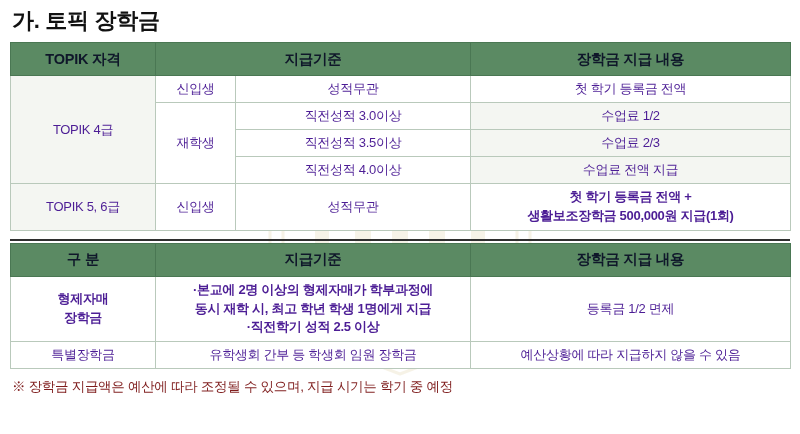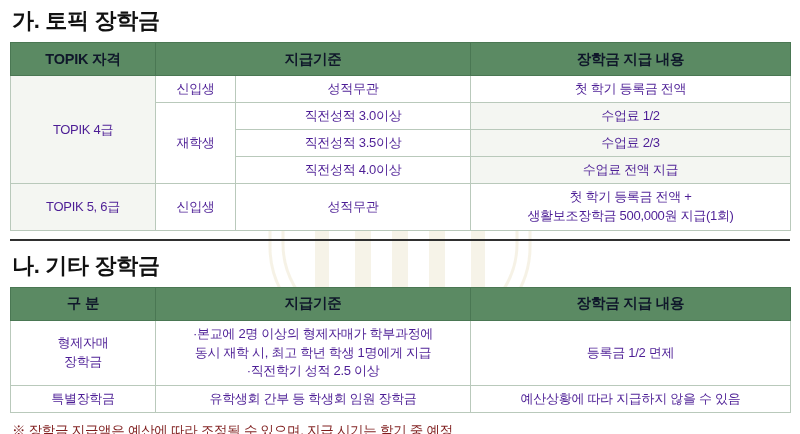--- a/index.html
+++ b/index.html
@@ -78,20 +78,21 @@
   }
   td.left {
     text-align: center;
   }
   td.tinted {
     background: #f4f6f2;
   }
 
   .two-line {
     line-height: 1.45;
+    font-weight: bold;
   }
 
   .footnote {
     font-size: 13.5px;
     color: #7f1d1d;
     margin-top: 9px;
     margin-left: 2px;
     letter-spacing: -0.3px;
   }
 
@@ -168,21 +169,20 @@
         <td class="left two-line">
           <div>첫 학기 등록금 전액 +</div>
           <div>생활보조장학금 500,000원 지급(1회)</div>
         </td>
       </tr>
     </tbody>
   </table>
 
   <div class="divider"></div>
 
-  <div class="section-title second">나. 기타 장학금</div>
 
   <table>
     <colgroup>
       <col style="width:145px">
       <col style="width:315px">
       <col style="width:320px">
     </colgroup>
     <thead>
       <tr>
         <th>구 분</th>

